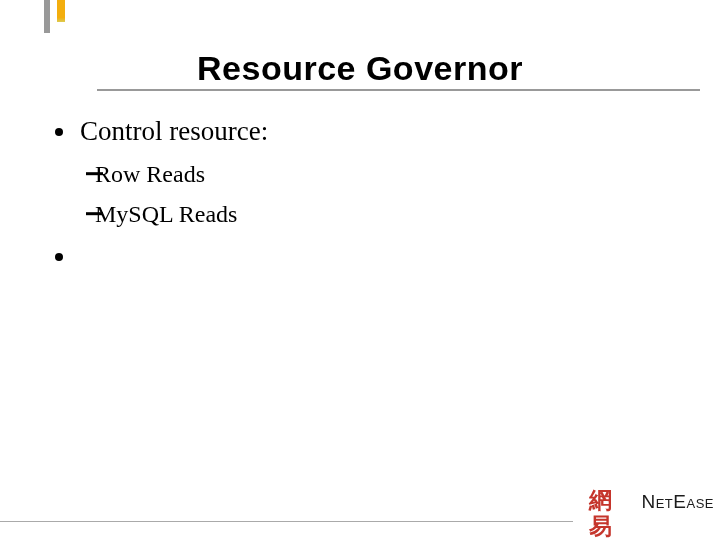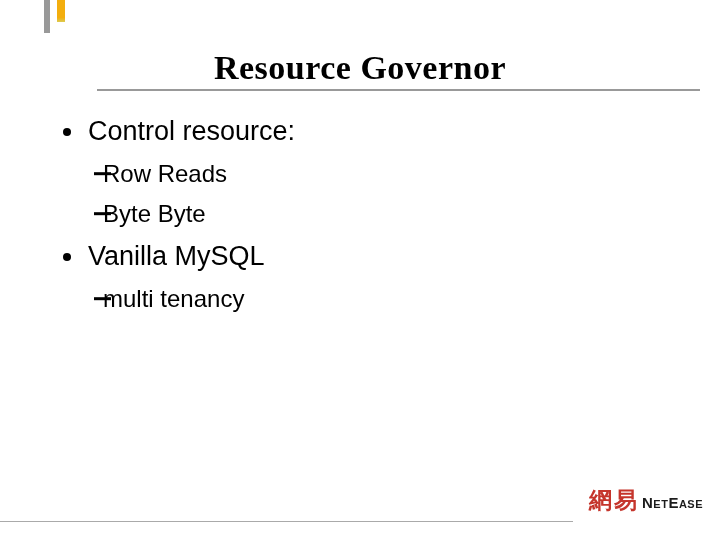--- a/index.html
+++ b/index.html
@@ -16,35 +16,35 @@
     background:#999999;
   }
   .bar-yellow{
     position:absolute;left:57px;top:0;width:8px;height:22px;
     background:linear-gradient(to bottom,#F3AE0E 0%,#F3AE0E 80%,#DCCB52 100%);
   }
   
   .title{
     position:absolute;left:0;right:0;top:48px;
     text-align:center;
-    font-family:Liberation Serif, serif;
+    font-family:Liberation Sans, sans-serif;
     font-weight:700;
     font-size:34px;
     line-height:40px;
     color:#000000;
     letter-spacing:0.5px;
   }
   .title-rule{
     position:absolute;left:97px;top:89px;width:603px;height:2px;
     background:#999999;
   }
   
   .content{
-    position:absolute;left:16px;top:109px;width:616px;
-    font-family:Liberation Sans, sans-serif;
+    position:absolute;left:8px;top:109px;width:616px;
+    font-family:Liberation Serif, serif;
     color:#000000;
   }
   .main-row{
     position:relative;height:45px;padding-left:72px;
     display:flex;align-items:center;
     font-size:27px;
     white-space:pre;
   }
   .dot{
     position:absolute;left:47px;top:50%;
@@ -66,56 +66,55 @@
   }
   
   .footer-rule{
     position:absolute;left:0;top:521px;width:573px;height:1px;
     background:#aaaaaa;
   }
   .logo{
     position:absolute;left:589px;top:487px;width:125px;
   }
   .logo-row{
-    display:flex;align-items:baseline;justify-content:flex-start;
+    display:flex;align-items:baseline;justify-content:center;
   }
   .logo-cjk{
     font-family:"DejaVu Serif","Liberation Serif",serif;
     font-weight:700;
     font-size:23px;
     line-height:26px;
     color:#C5352C;
     letter-spacing:2px;
   }
   .logo-word{
     font-family:"Liberation Sans","DejaVu Sans",sans-serif;
     font-variant:small-caps;
-    font-weight:700;
-    font-size:15px;
+    font-weight:400;
+    font-size:19px;
     line-height:20px;
     color:#1c1c1c;
     margin-left:3px;
     letter-spacing:0.5px;
   }
 </style>
 </head>
 <body>
 
 <div class="bar-gray"></div>
 <div class="bar-yellow"></div>
 
 <div class="title">Resource Governor</div>
 <div class="title-rule"></div>
 
 <div class="content">
     <div class="main-row"><span class="dot"></span><span class="main-label">Control resource:</span></div>
     <div class="sub-row"><span class="dash"></span><span class="sub-label">Row Reads</span></div>
-    <div class="sub-row"><span class="dash"></span><span class="sub-label">Byte Byte</span></div>
-    <div class="main-row"><span class="dot"></span><span class="main-label">Vanilla MySQL</span></div>
-    <div class="sub-row"><span class="dash"></span><span class="sub-label">multi tenancy</span></div>
+    <div class="sub-row"><span class="dash"></span><span class="sub-label">MySQL Reads</span></div>
+    <div class="main-row"><span class="dot"></span></div>
   </div>
 
 <div class="footer-rule"></div>
 
 <div class="logo">
   <div class="logo-row">
     <span class="logo-cjk">網易</span>
     <span class="logo-word">NetEase</span>
   </div>
 

